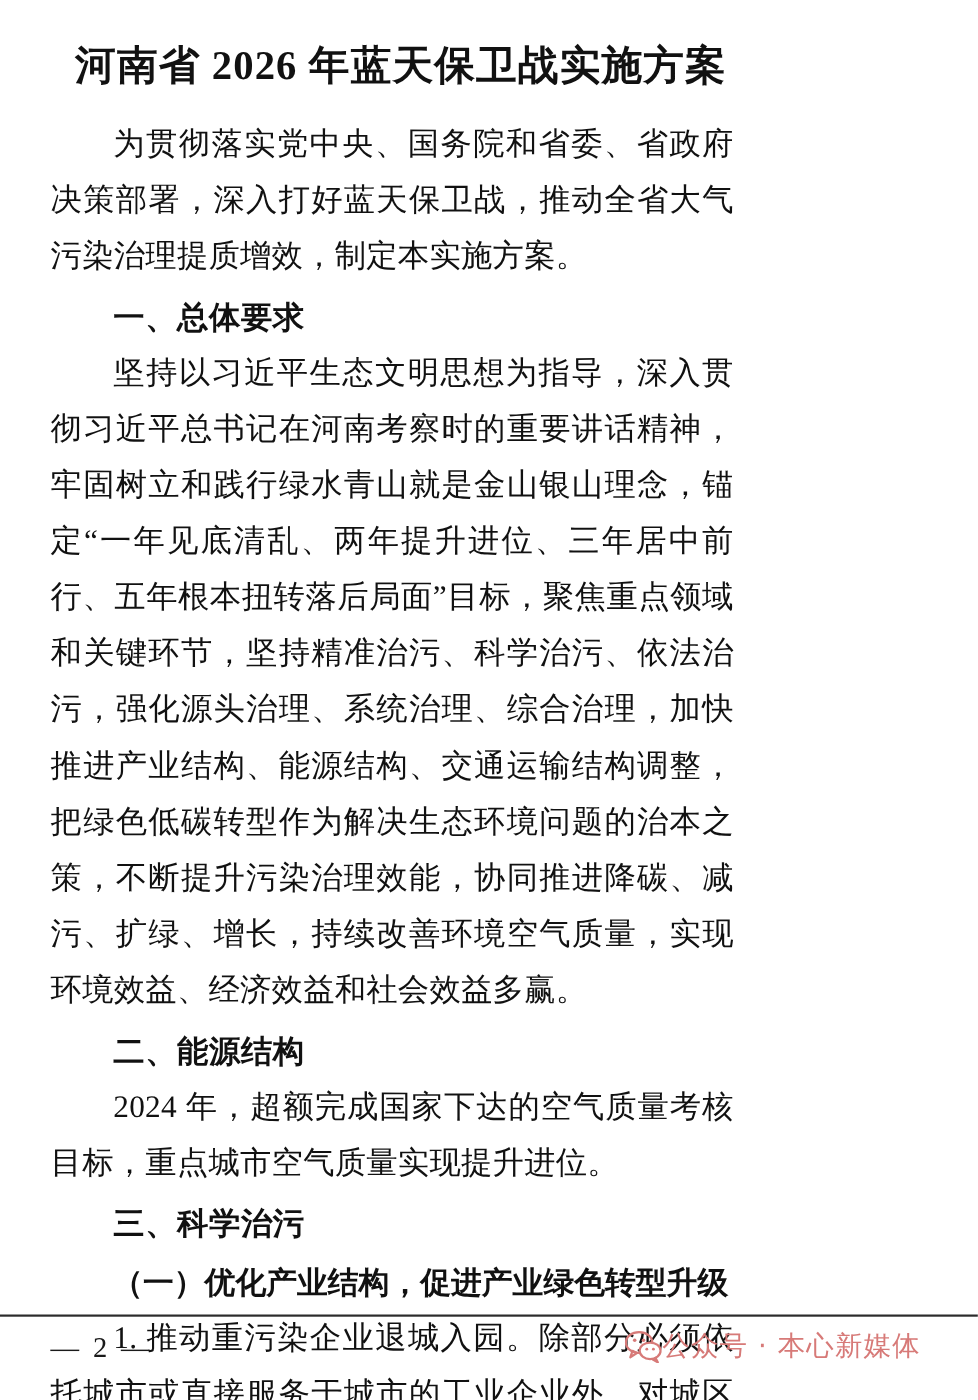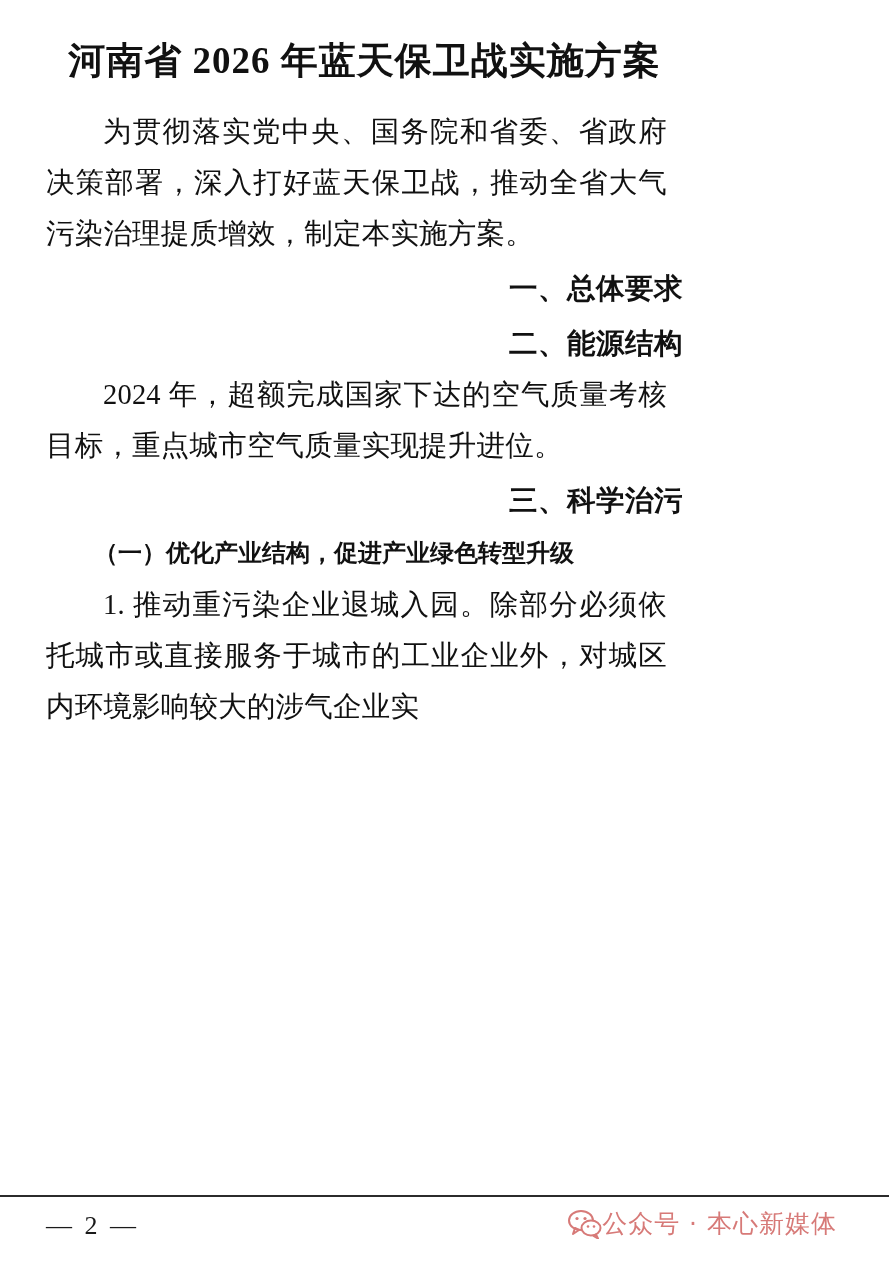--- a/index.html
+++ b/index.html
@@ -41,24 +41,23 @@
     letter-spacing: 0.2px;
   }
   .heading {
     font-size: 28.5px;
     line-height: 51px;
     font-weight: bold;
     text-indent: 2em;
     margin: 4px 0 0 0;
     font-family: "DejaVu Sans", "Liberation Sans", sans-serif;
     letter-spacing: 0.5px;
-    text-align: right;
   }
   .subheading {
-    font-size: 24px;
+    font-size: 28px;
     line-height: 51px;
     font-weight: bold;
     text-indent: 2em;
     margin: 2px 0 0 0;
     font-family: "DejaVu Sans", "Liberation Sans", sans-serif;
   }
   .footer {
     position: absolute;
     left: 0;
     bottom: 0;
@@ -100,20 +99,21 @@
 </head>
 <body>
 
 <div class="page">
 
   <h1 class="doc-title">河南省 2026 年蓝天保卫战实施方案</h1>
 
   <p class="para">为贯彻落实党中央、国务院和省委、省政府决策部署，深入打好蓝天保卫战，推动全省大气污染治理提质增效，制定本实施方案。</p>
 
   <h2 class="heading">一、总体要求</h2>
+  <p class="para">坚持以习近平生态文明思想为指导，深入贯彻习近平总书记在河南考察时的重要讲话精神，牢固树立和践行绿水青山就是金山银山理念，锚定“一年见底清乱、两年提升进位、三年居中前行、五年根本扭转落后局面”目标，聚焦重点领域和关键环节，坚持精准治污、科学治污、依法治污，强化源头治理、系统治理、综合治理，加快推进产业结构、能源结构、交通运输结构调整，把绿色低碳转型作为解决生态环境问题的治本之策，不断提升污染治理效能，协同推进降碳、减污、扩绿、增长，持续改善环境空气质量，实现环境效益、经济效益和社会效益多赢。</p>
 
   <h2 class="heading">二、能源结构</h2>
   <p class="para">2024 年，超额完成国家下达的空气质量考核目标，重点城市空气质量实现提升进位。</p>
 
   <h2 class="heading">三、科学治污</h2>
   <h3 class="subheading">（一）优化产业结构，促进产业绿色转型升级</h3>
   <p class="para">1. 推动重污染企业退城入园。除部分必须依托城市或直接服务于城市的工业企业外，对城区内环境影响较大的涉气企业实</p>
 
   <div class="footer">
     <div class="page-number">— 2 —</div>

